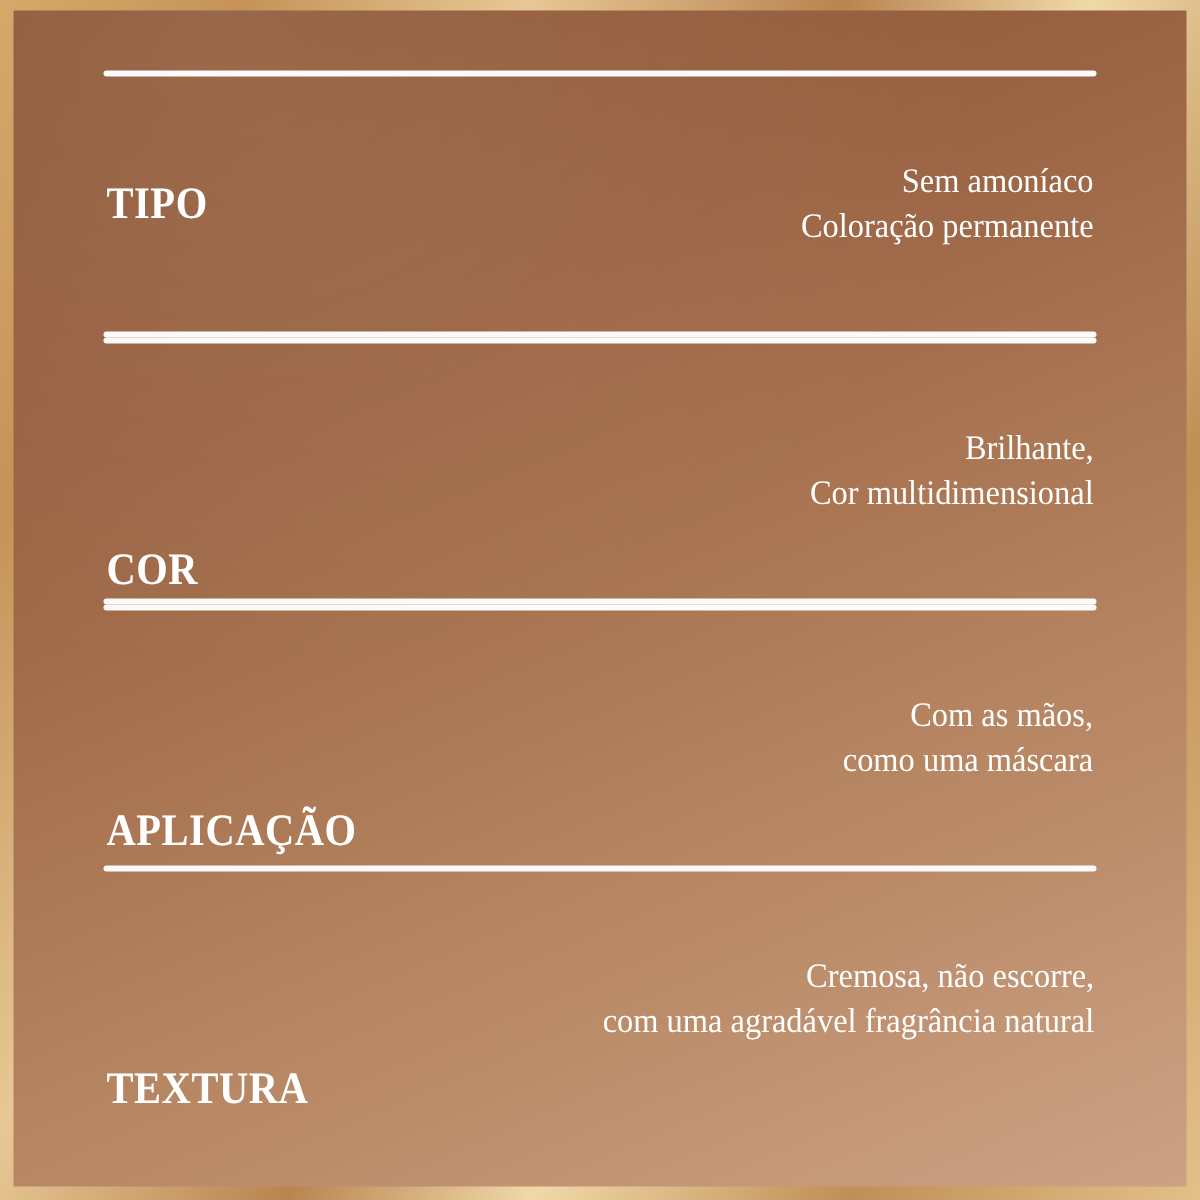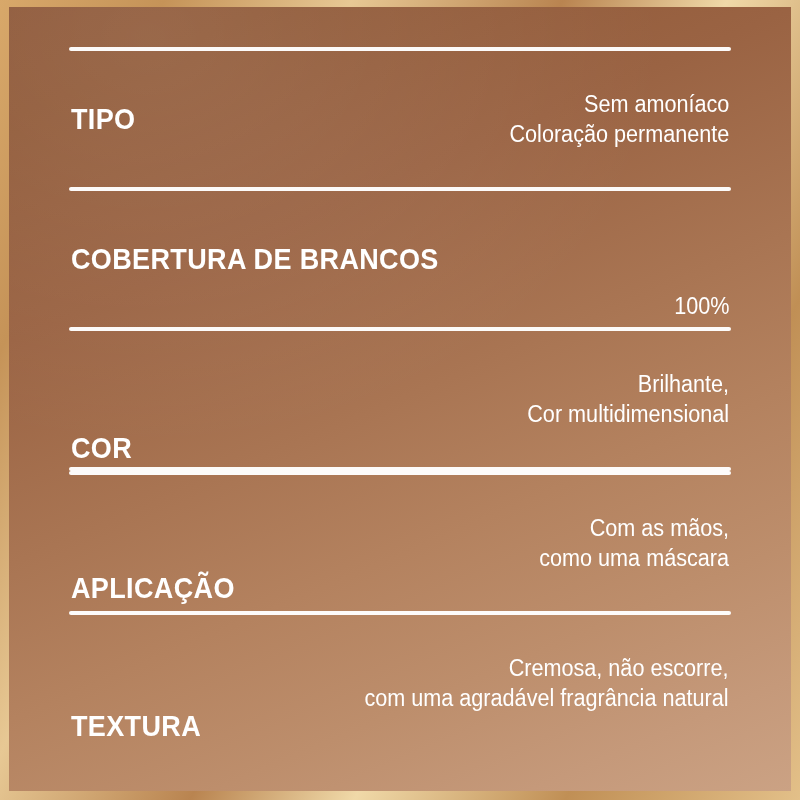--- a/index.html
+++ b/index.html
@@ -46,20 +46,21 @@
       linear-gradient(157deg,
         #8c5535 0%,
         #8f5836 10%,
         #9a6343 30%,
         #a97553 50%,
         #b4825f 64%,
         #bd8e6c 78%,
         #c5997a 90%,
         #cba284 100%);
     padding: 0 56px;
+    font-family: Liberation Serif, serif;
   }
 
   .rows {
     position: absolute;
     top: 40px;
     left: 60px;
     right: 60px;
     bottom: 40px;
     display: flex;
     flex-direction: column;
@@ -133,26 +134,20 @@
       <div class="row r-tipo">
         <div class="label">TIPO</div>
         <div class="value">
           <span class="line">Sem amoníaco</span>
           <span class="line">Coloração permanente</span>
         </div>
       </div>
 
       <div class="divider"></div>
 
-      <div class="row r-cobertura">
-        <div class="label">COBERTURA DE BRANCOS</div>
-        <div class="value">
-          <span class="line">100%</span>
-        </div>
-      </div>
 
       <div class="divider"></div>
 
       <div class="row r-cor">
         <div class="label">COR</div>
         <div class="value">
           <span class="line">Brilhante,</span>
           <span class="line">Cor multidimensional</span>
         </div>
       </div>

